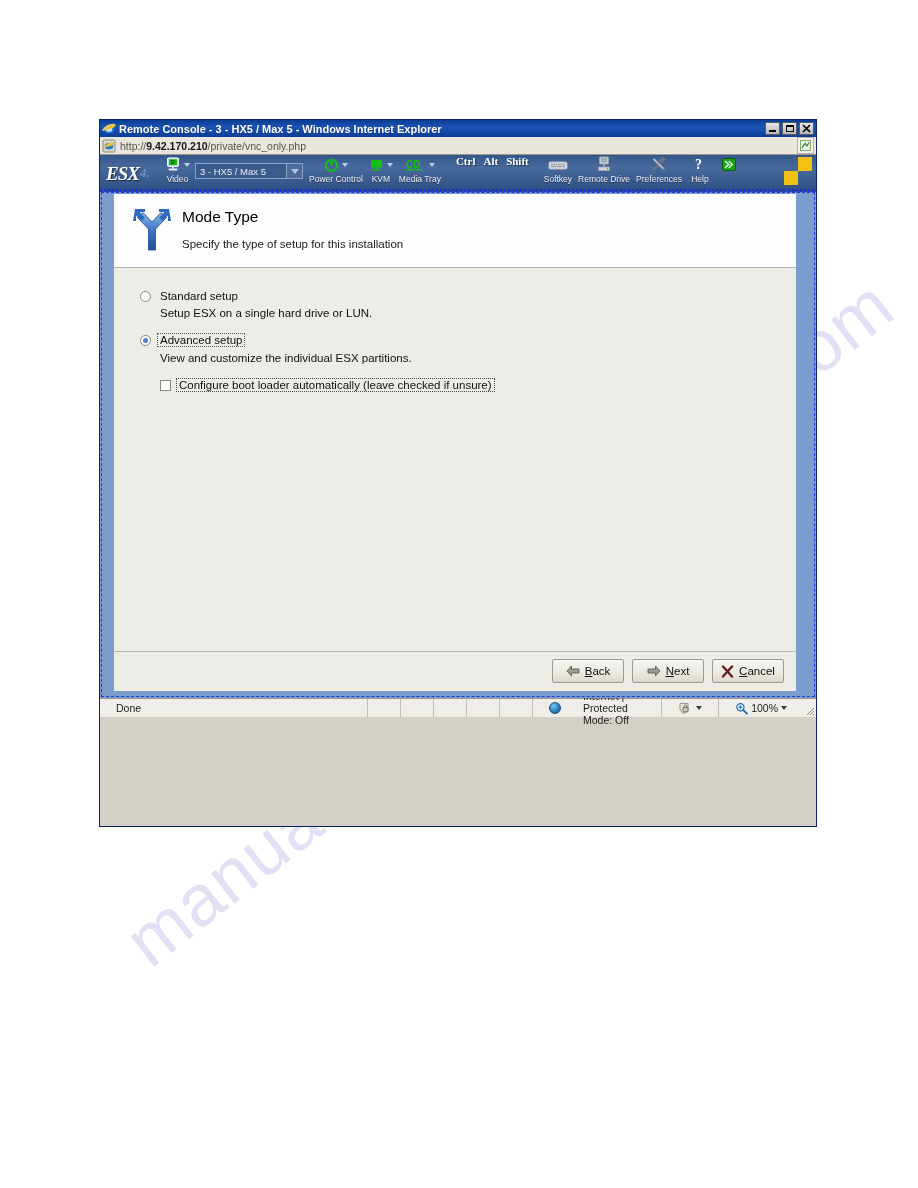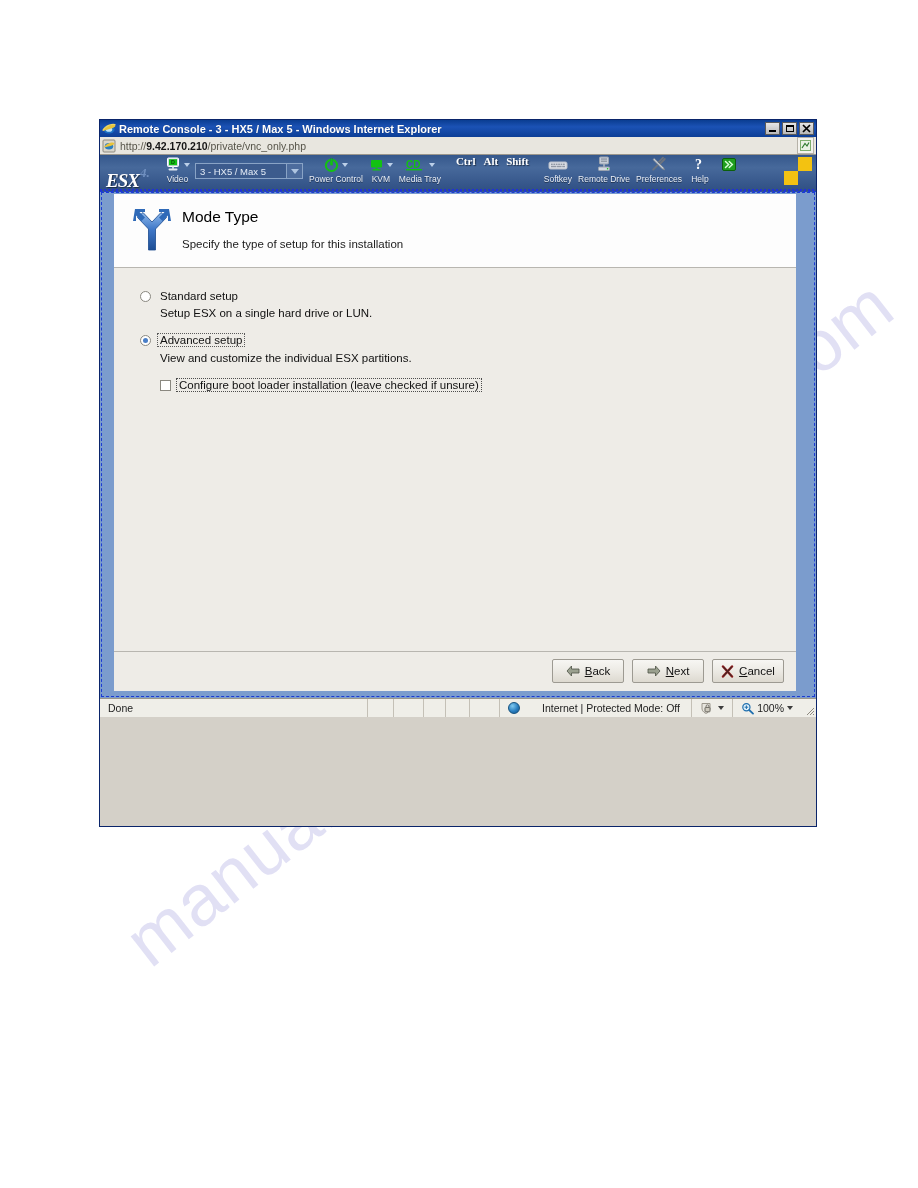--- a/index.html
+++ b/index.html
@@ -144,21 +144,21 @@
     background: repeating-linear-gradient(to right,#2030d8 0 2px, transparent 2px 4px);
   }
   .esx-logo {
     position: relative;
     width: 58px; height: 34px;
     flex: 0 0 auto;
     margin-left: 4px;
   }
   .esx-logo .esx-txt {
     position: absolute;
-    left: 2px; top: 15px;
+    left: 2px; top: 8px;
     color: #ffffff;
     font-size: 19px;
     font-weight: bold;
     font-style: italic;
     font-family: "Liberation Serif", serif;
     letter-spacing: -1px;
     text-shadow: 1px 1px 1px rgba(0,0,0,0.5);
   }
   .esx-logo .esx-ver {
     position: absolute;
@@ -419,21 +419,21 @@
     display: flex;
     align-items: stretch;
     font-size: 10.5px;
     color: #1d1d1d;
     box-sizing: border-box;
   }
   .sb-cell {
     border-right: 1px solid #c4c0b6;
     display: flex;
     align-items: center;
-    padding: 0 8px;
+    padding: 0 16px;
     box-sizing: border-box;
   }
   #sb-done { flex: 0 0 268px; }
   .sb-gap { flex: 0 0 26px; }
   .sb-gap2 { flex: 0 0 30px; }
   .sb-gap3 { flex: 0 0 22px; }
   .sb-gap4 { flex: 0 0 24px; }
   .sb-gap5 { flex: 0 0 30px; }
   #sb-zone { flex: 1 1 auto; gap: 22px; }
   #sb-prot { flex: 0 0 40px; justify-content: center; gap:3px; }
@@ -685,21 +685,21 @@
           <div class="opt-desc">Setup ESX on a single hard drive or LUN.</div>
 
           <div class="opt-row">
             <span class="radio checked"></span>
             <span class="opt-label focused">Advanced setup</span>
           </div>
           <div class="opt-desc">View and customize the individual ESX partitions.</div>
 
           <div class="check-row">
             <span class="checkbox"></span>
-            <span class="check-label">Configure boot loader installation (leave checked if unsure)</span>
+            <span class="check-label">Configure boot loader automatically (leave checked if unsure)</span>
           </div>
 
         </div>
 
         <div class="dlg-footer">
           <div class="btn">
             <span class="bicon">
               <svg width="14" height="12" viewBox="0 0 14 12">
                 <path d="M5.5 1 L5.5 4 L13 4 L13 8 L5.5 8 L5.5 11 L1 6 Z" fill="#9aa08f" stroke="#4d5245" stroke-width="0.8"></path>
               </svg>

